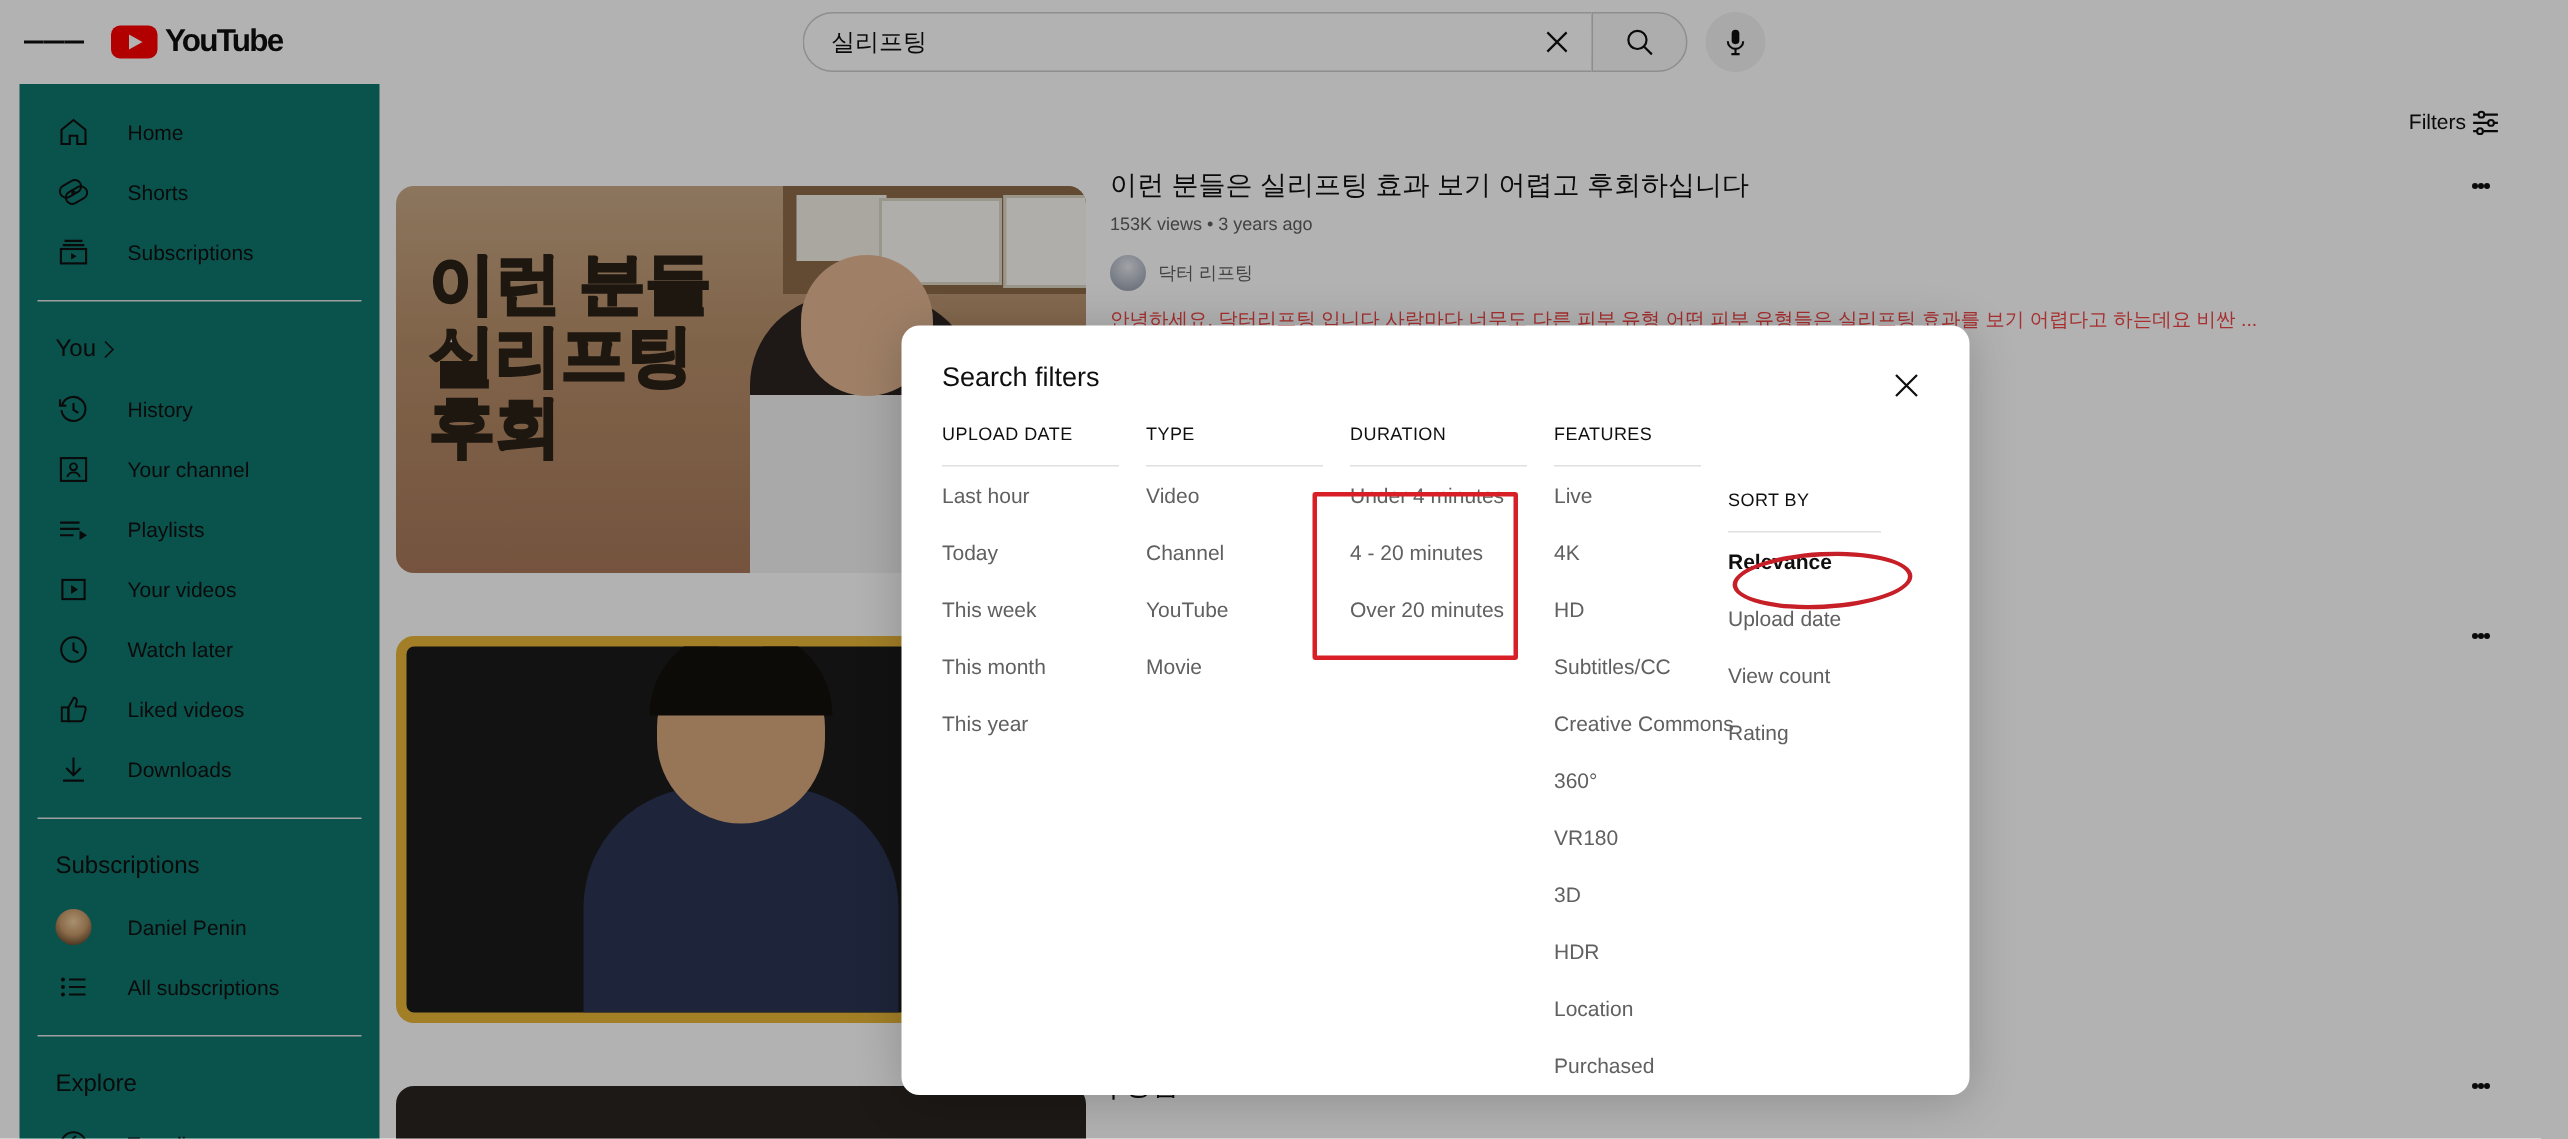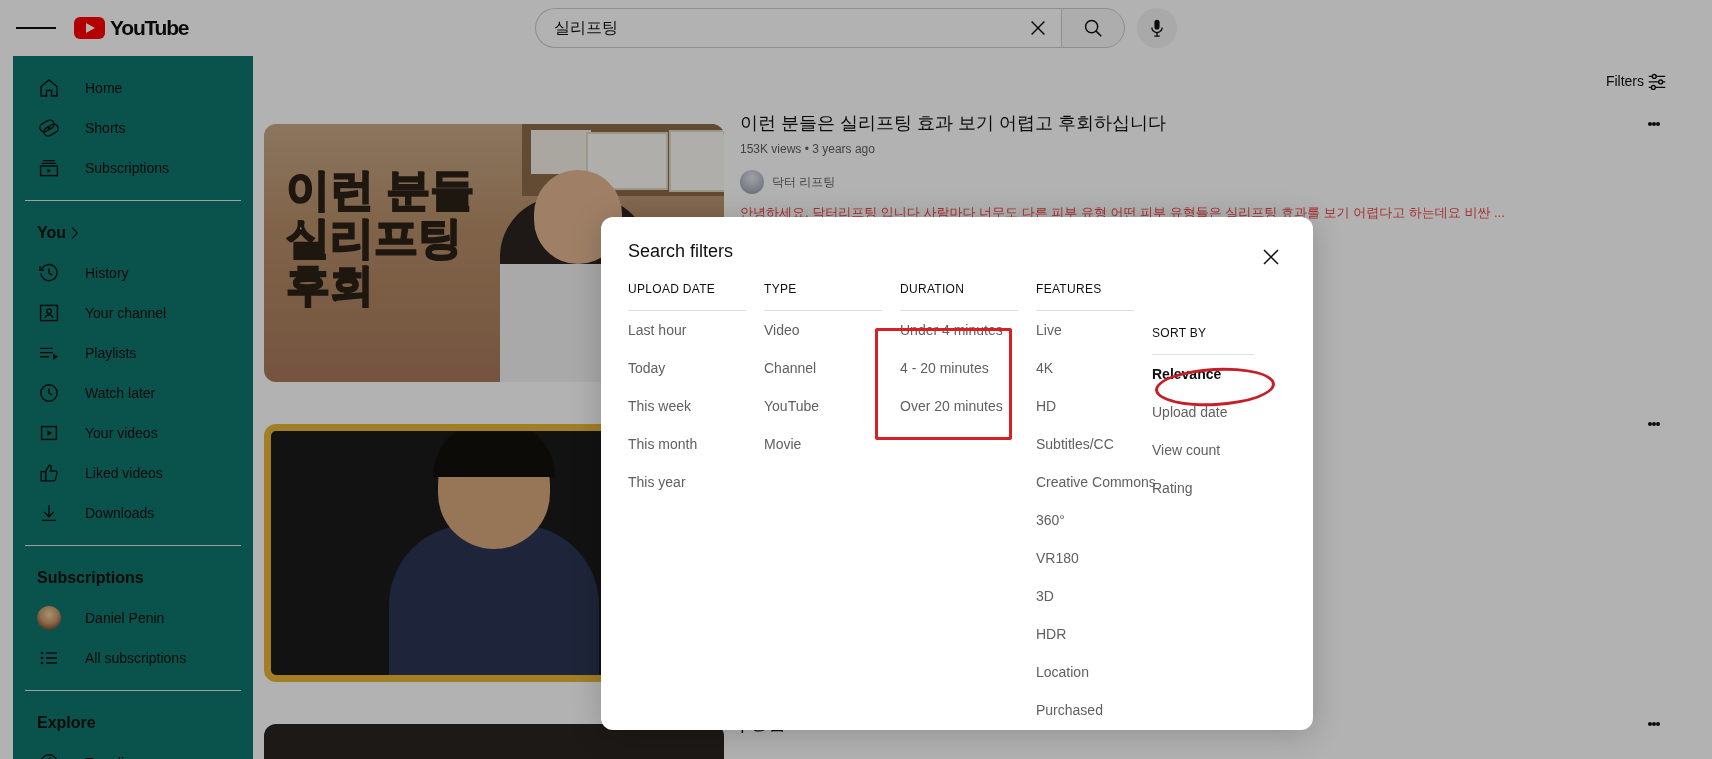--- a/index.html
+++ b/index.html
@@ -69,21 +69,21 @@
   }
   .nav-item {
     display:flex; align-items:center; height:40px; padding: 0 0 0 12px;
     gap: 24px; cursor:pointer; border-radius: 10px; margin: 0 12px;
   }
   .nav-item .ic { width:24px; height:24px; display:flex;align-items:center;justify-content:center; flex:0 0 24px;}
   .nav-item .lb { font-size:14px; color:#0f0f0f; white-space:nowrap; }
   .nav-sep { height:1px; background:#e5e5e5; margin: 12px 12px; }
   .nav-head {
     display:flex; align-items:center; gap:0;
-    font-size:16px; font-weight:700; color:#0f0f0f;
+    font-size:16px; font-weight:400; color:#0f0f0f;
     padding: 8px 0 8px 24px; height:40px; cursor:pointer;
   }
   .nav-head.plain { cursor: default; }
   .avatar-sm { width:24px;height:24px;border-radius:50%;
     background: radial-gradient(circle at 50% 35%, #f0cfa0 0%, #c89b6a 45%, #7a5a3a 75%, #3c2c1c 100%);
     flex:0 0 24px; }
 
   
   #results { position:absolute; top:56px; left:240px; right:0; bottom:0; background:#fff; overflow:hidden; z-index:8;}
   .filters-row { display:flex; justify-content:flex-end; padding: 8px 40px 0 0;}
@@ -288,35 +288,35 @@
             <path d="M3 7.4 H16 M3 11.6 H16 M3 15.8 H12" stroke="#0f0f0f" stroke-width="1.4"></path>
             <path d="M16 12.6 L21 15.8 L16 19 Z" fill="#0f0f0f"></path>
           </svg>
       </span>
       <span class="lb">Playlists</span>
     </div>
 
     <div class="nav-item">
       <span class="ic">
         <svg width="24" height="24" viewBox="0 0 24 24">
+            <rect x="4.6" y="5.6" width="14.8" height="12.8" stroke="#0f0f0f" stroke-width="1.4" fill="none"></rect>
+            <path d="M10.4 9 L15 12 L10.4 15 Z" fill="#0f0f0f"></path>
+          </svg>
+      </span>
+      <span class="lb">Your videos</span>
+    </div>
+
+    <div class="nav-item">
+      <span class="ic">
+        <svg width="24" height="24" viewBox="0 0 24 24">
             <circle cx="12" cy="12" r="8.2" stroke="#0f0f0f" stroke-width="1.4" fill="none"></circle>
             <path d="M12 7.4 V12.2 L15.3 14.2" stroke="#0f0f0f" stroke-width="1.4" fill="none"></path>
           </svg>
       </span>
       <span class="lb">Watch later</span>
-    </div>
-
-    <div class="nav-item">
-      <span class="ic">
-        <svg width="24" height="24" viewBox="0 0 24 24">
-            <rect x="4.6" y="5.6" width="14.8" height="12.8" stroke="#0f0f0f" stroke-width="1.4" fill="none"></rect>
-            <path d="M10.4 9 L15 12 L10.4 15 Z" fill="#0f0f0f"></path>
-          </svg>
-      </span>
-      <span class="lb">Your videos</span>
     </div>
 
     <div class="nav-item">
       <span class="ic">
         <svg width="24" height="24" viewBox="0 0 24 24">
             <path d="M8.6 10.6 L12.2 4.2 a2 2 0 0 1 2 2.4 L13.4 10 H18.6 a1.6 1.6 0 0 1 1.5 2 L18.4 18.6 a1.8 1.8 0 0 1 -1.8 1.2 H8.6 Z" stroke="#0f0f0f" stroke-width="1.3" fill="none"></path>
             <rect x="4.2" y="10.6" width="4.4" height="9.2" stroke="#0f0f0f" stroke-width="1.3" fill="none"></rect>
           </svg>
       </span>
       <span class="lb">Liked videos</span>

